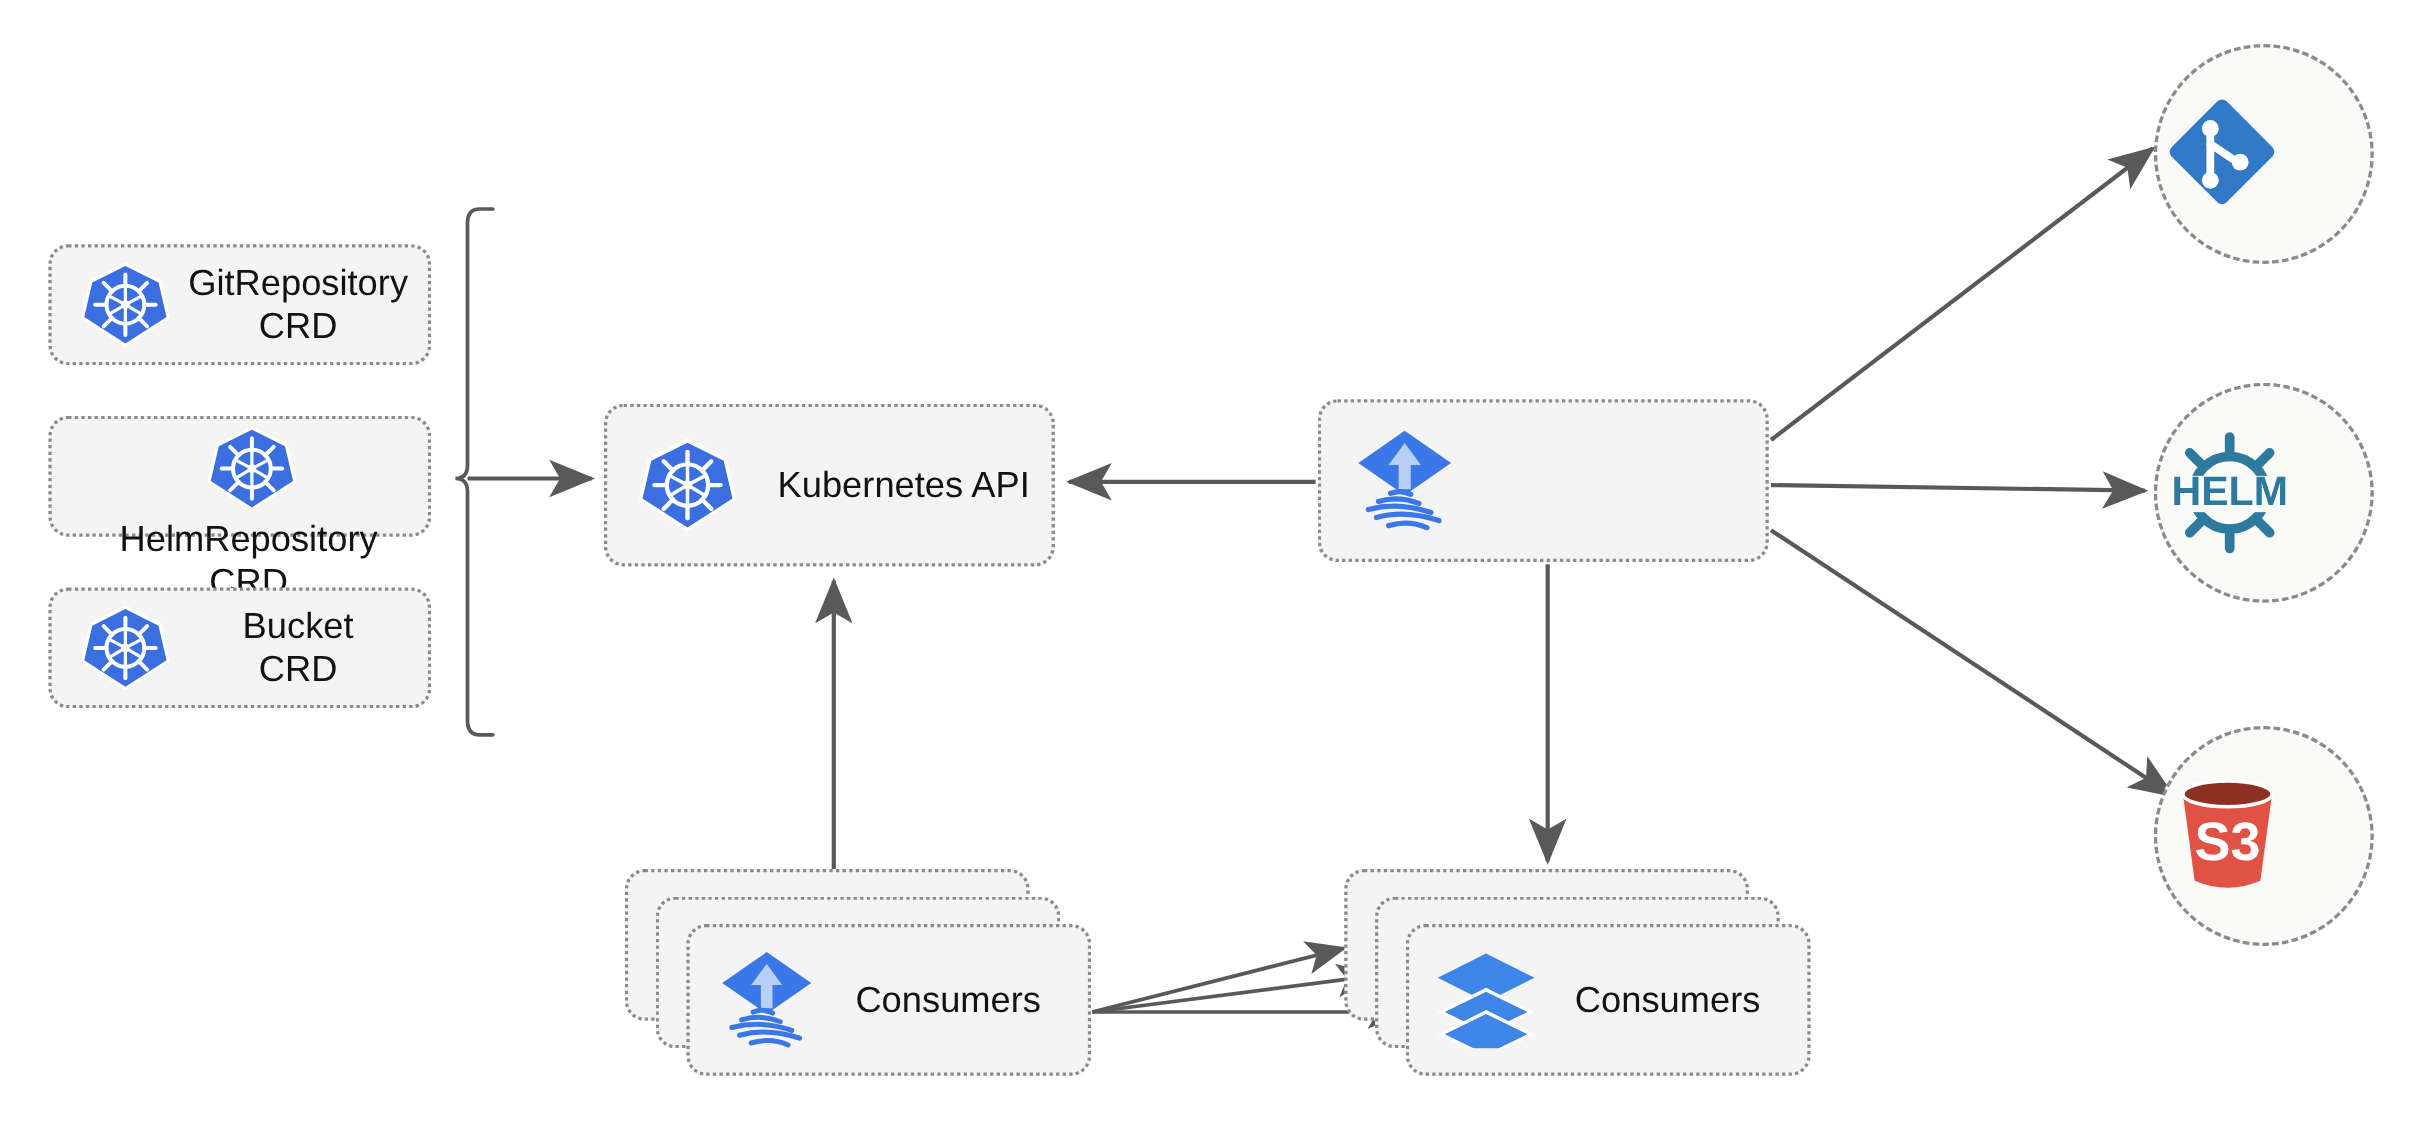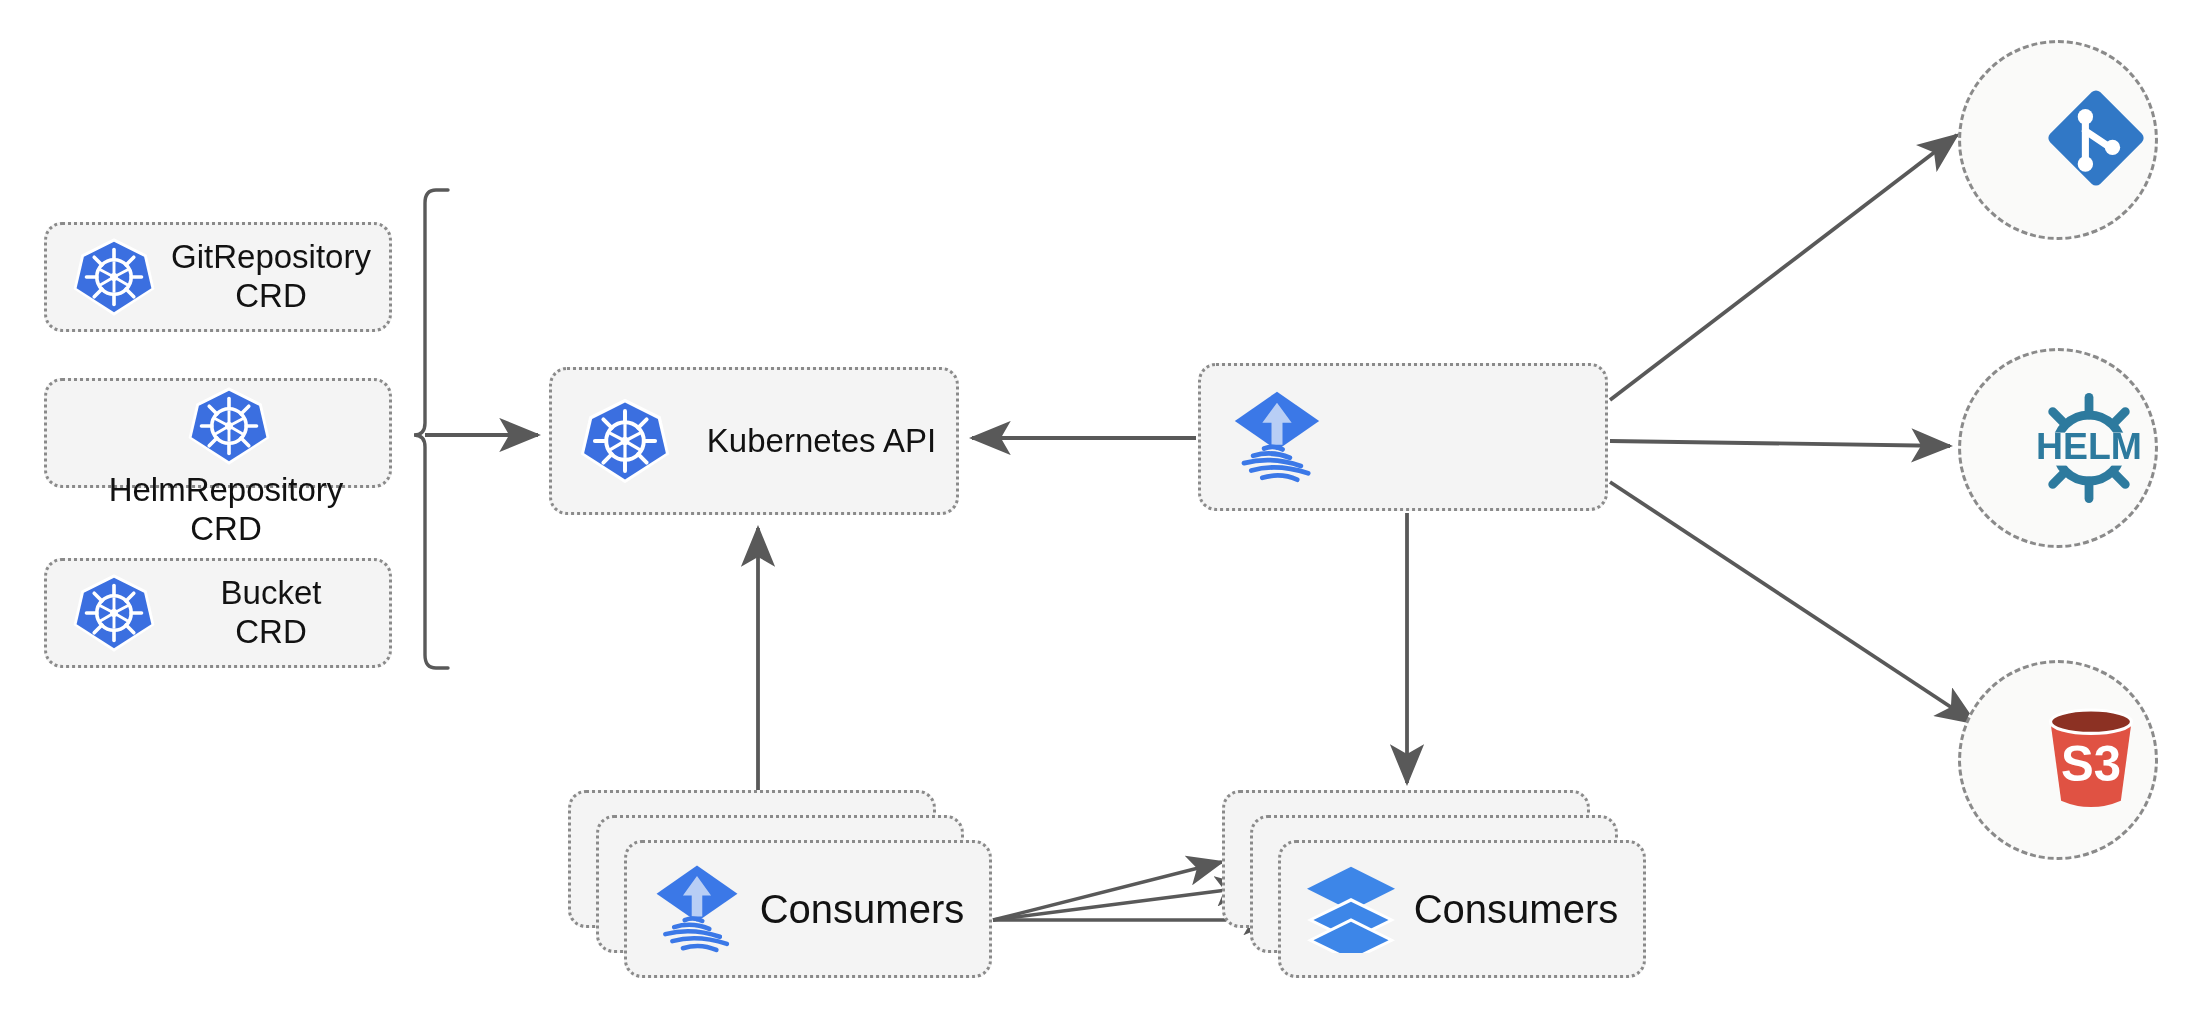--- a/index.html
+++ b/index.html
@@ -58,21 +58,21 @@
   .crd {
     width: 348px;
     height: 110px;
     left: 44px;
     padding-left: 22px;
   }
   .crd .icon-slot { width: 90px; height: 90px; }
   .crd .label { font-size: 33px; }
   #crd-git   { top: 222px; }
   #crd-helm  { top: 378px; flex-direction: column; }
-  #crd-bucket{ top: 558px; }
+  #crd-bucket{ top: 534px; }
 
   
   #k8s-api {
     left: 549px;
     top: 367px;
     width: 410px;
     height: 148px;
     padding-left: 24px;
     gap: 19px;
   }
@@ -104,40 +104,40 @@
   .stack .sheet.s2 { left: 28px; top: 25px; }
   .stack .sheet.s3 {
     left: 56px; top: 50px;
     display: flex;
     align-items: center;
     padding-left: 24px;
   }
   .stack .sheet.s3 .icon-slot { flex: 0 0 auto; width: 92px; height: 100px; display:flex; align-items:center; justify-content:center;}
   .stack .sheet.s3 .label {
     flex: 1 1 auto;
-    font-size: 40px;
+    font-size: 33px;
     color: #121212;
     text-align: center;
     padding-right: 8px;
   }
   #consumers-stack { left: 568px; top: 790px; }
   #artifacts-stack { left: 1222px; top: 790px; }
 
   
   .ext-circle {
     position: absolute;
     width: 200px;
     height: 200px;
     box-sizing: border-box;
     border: 3px dashed #8a8a8a;
     border-radius: 50%;
     background: #fafaf9;
     display: flex;
     align-items: center;
-    justify-content: flex-end;
+    justify-content: flex-start;
   }
   #ext-git  { left: 1958px; top: 40px;  }
   #ext-helm { left: 1958px; top: 348px; }
   #ext-s3   { left: 1958px; top: 660px; }
 </style>
 </head>
 <body>
 
 <div id="canvas">
 

